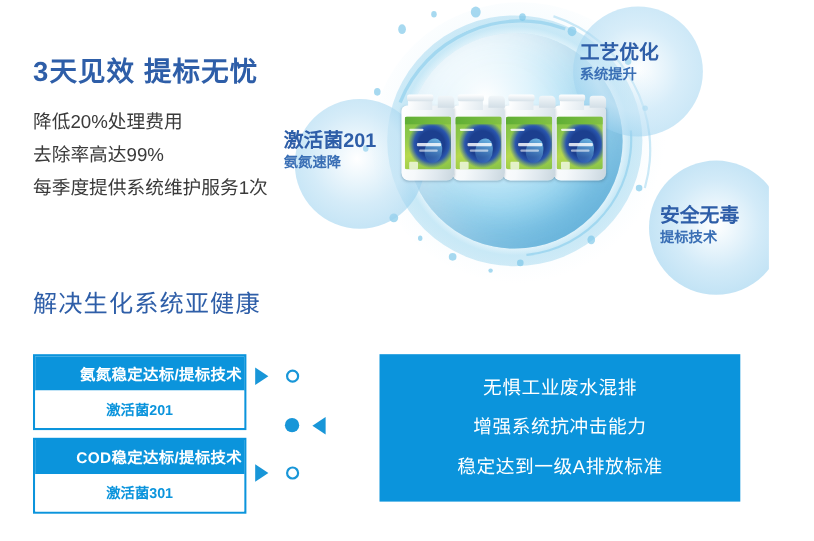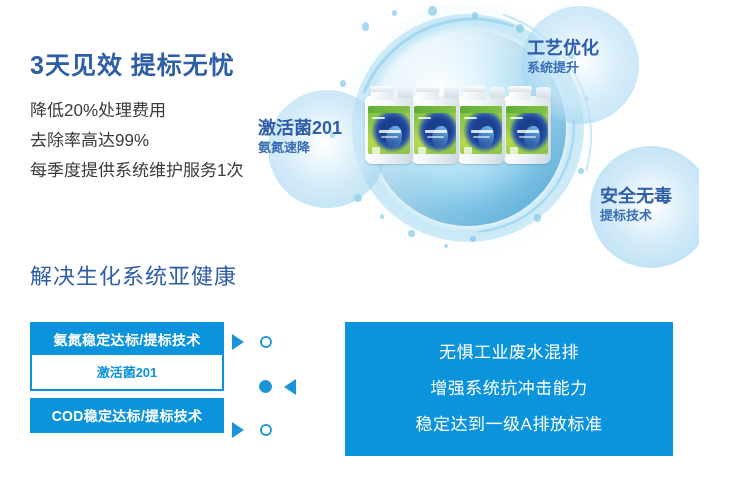--- a/index.html
+++ b/index.html
@@ -243,21 +243,21 @@
     box-sizing: border-box;
   }
   #tech-card-1 { top: 322px; }
   #tech-card-2 { top: 398px; }
 
   .tech-card-header {
     background: #0b94dc;
     color: #ffffff;
     font-size: 14px;
     font-weight: bold;
-    text-align: center;
+    text-align: right;
     padding: 5px 2px 6px;
     white-space: nowrap;
     letter-spacing: 0.3px;
   }
   .tech-card-body {
     background: #ffffff;
     color: #0b94dc;
     font-size: 13px;
     font-weight: bold;
     text-align: center;
@@ -448,20 +448,21 @@
 
   <div class="section-heading">解决生化系统亚健康</div>
 
   <div class="tech-card" id="tech-card-1">
     <div class="tech-card-header">氨氮稳定达标/提标技术</div>
     <div class="tech-card-body">激活菌201</div>
   </div>
 
   <div class="tech-card" id="tech-card-2">
     <div class="tech-card-header">COD稳定达标/提标技术</div>
+    <div class="tech-card-body">激活菌301</div>
   </div>
 
   <div id="connectors">
     <div class="tri-right" style="left:4px;top:12px;"></div>
     <div class="circle-open" style="left:32px;top:14px;"></div>
 
     <div class="circle-filled" style="left:31px;top:58px;"></div>
     <div class="tri-left" style="left:56px;top:57px;"></div>
 
     <div class="tri-right" style="left:4px;top:100px;"></div>

